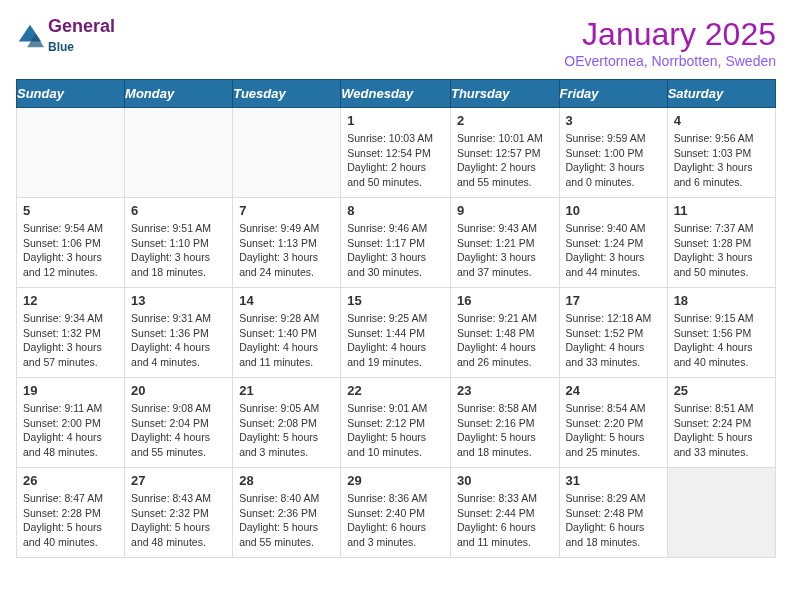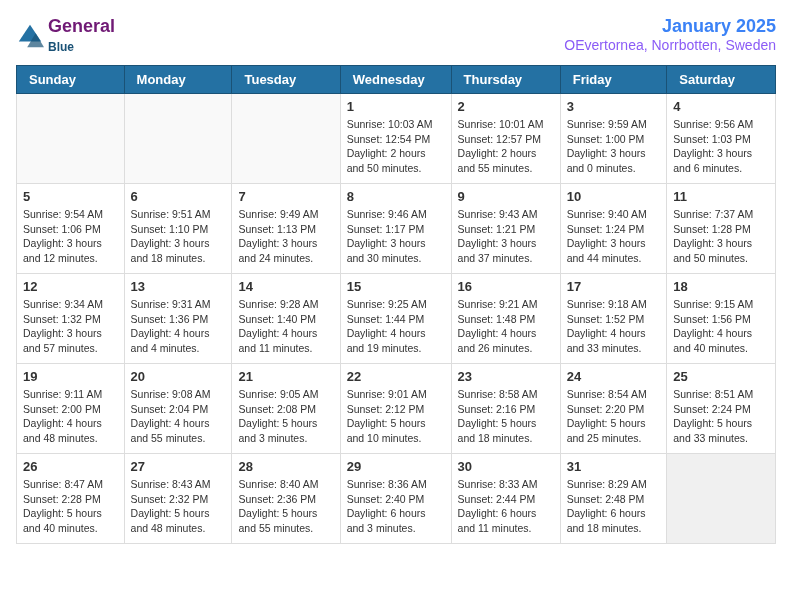--- a/index.html
+++ b/index.html
@@ -32,41 +32,42 @@
       color: #1a5276;
     }
     .logo-icon {
       width: 28px;
       height: 28px;
     }
     .title-block {
       text-align: right;
     }
     .title-block h1 {
-      font-size: 18px;
-      font-weight: bold;
-      color: #3b82f6;
+      font-size: 32px;
+      font-weight: normal;
+      color: #a21caf;
     }
     .title-block h2 {
       font-size: 14px;
       font-weight: normal;
       color: #8b5cf6;
     }
     .calendar {
       width: 100%;
       border-collapse: collapse;
       border: 1px solid #ccc;
     }
     .calendar th {
       background-color: #2471a3;
       color: #fff;
       text-align: left;
-      padding: 6px 12px;
+      padding: 6px 0;
       font-size: 13px;
       border: 1px solid #1a5276;
+      font-style: italic;
     }
     .calendar td {
       vertical-align: top;
       padding: 5px 6px;
       border: 1px solid #ddd;
       font-size: 11px;
       color: #333;
       min-height: 80px;
       width: 113px;
       background: #fff;
@@ -224,21 +225,21 @@
 Daylight: 4 hours and 19 minutes.</div>
         </td>
         <td class="">
           <span class="day-number">16</span>
           <div class="day-info">Sunrise: 9:21 AM
 Sunset: 1:48 PM
 Daylight: 4 hours and 26 minutes.</div>
         </td>
         <td class="">
           <span class="day-number">17</span>
-          <div class="day-info">Sunrise: 9:18 AM
+          <div class="day-info">Sunrise: 12:18 AM
 Sunset: 1:52 PM
 Daylight: 4 hours and 33 minutes.</div>
         </td>
         <td class="">
           <span class="day-number">18</span>
           <div class="day-info">Sunrise: 9:15 AM
 Sunset: 1:56 PM
 Daylight: 4 hours and 40 minutes.</div>
         </td>
       </tr>

